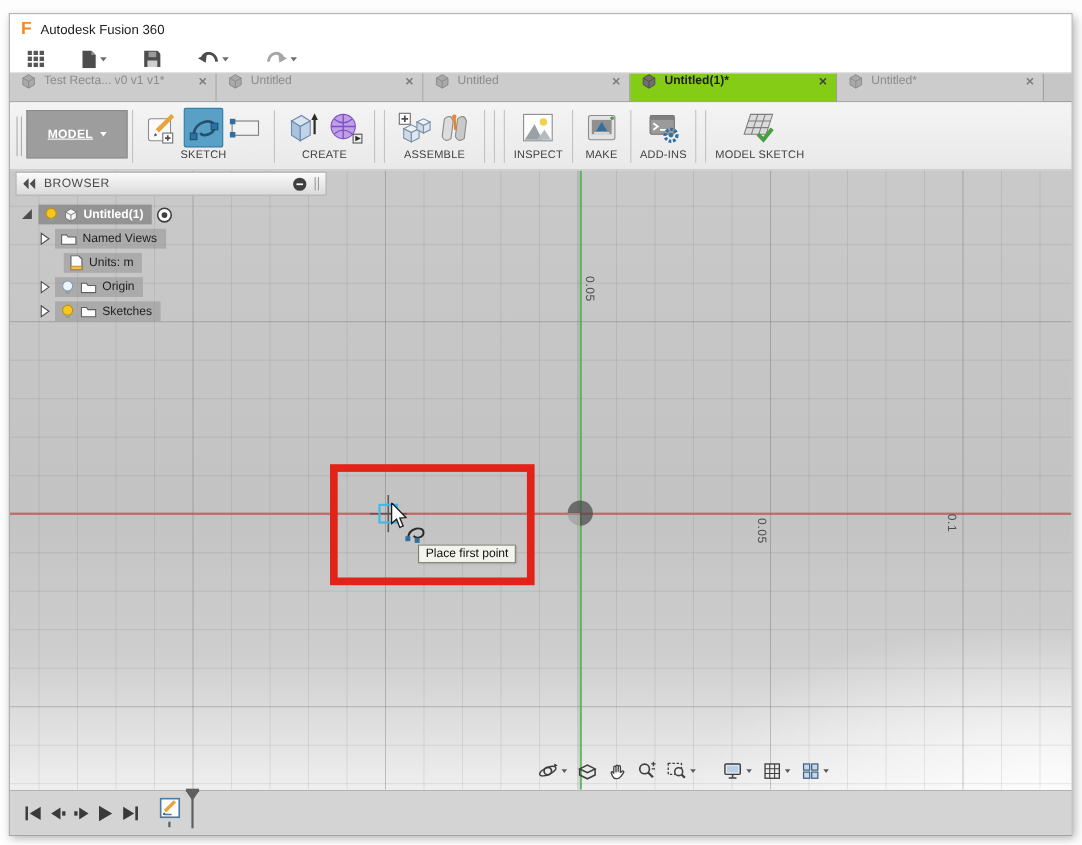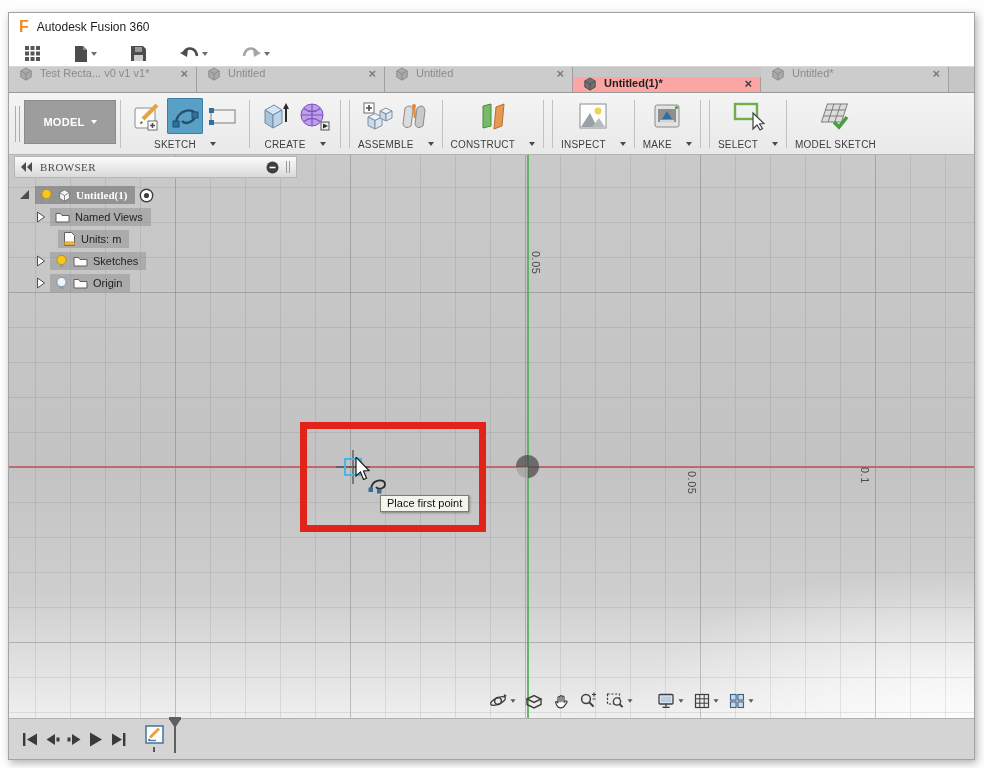--- a/index.html
+++ b/index.html
@@ -19,32 +19,32 @@
   .qat { height:25px; background:#fff; display:flex; align-items:center; gap:6px; padding-left:12px; flex:0 0 auto; }
   .qat-btn { display:flex; align-items:center; gap:3px; padding:2px 4px; }
   .caret { width:0; height:0; border-left:3.5px solid transparent; border-right:3.5px solid transparent; border-top:4px solid #6e6e6e; display:inline-block; }
   .qat-gap { width:14px; }
 
   
   .tabbar { height:27px; background:#c6c6c6; border-top:1px solid #d8d8d8; border-bottom:1px solid #9a9a9a; display:flex; flex:0 0 auto; }
   .dtab { width:188px; display:flex; gap:7px; padding:0 8px 0 10px; background:#cccccc; border-right:1px solid #9f9f9f; font-size:11px; color:#8b8b8b; }
   .dtab .dtab-label { flex:1; white-space:nowrap; overflow:hidden; }
   .dtab .close-x { font-size:13px; font-weight:bold; color:#7b7b7b; line-height:1; }
-  .dtab.active { background:#fca5a5; color:#1f1f1f; font-weight:bold;margin-top:10px; }
+  .dtab.active { background:#84cc16; color:#1f1f1f; font-weight:bold; }
   .dtab.active .close-x { color:#3f3f3f; }
 
   
   .ribbon { height:62px; background:linear-gradient(180deg,#f4f4f4,#e9e9e9); border-bottom:1px solid #b3b3b3; display:flex; align-items:stretch; padding:3px 4px 0 4px; flex:0 0 auto; }
   .rib-handle { width:5px; margin:10px 4px 12px 2px; border-left:1px solid #adadad; border-right:1px solid #adadad; }
   .ws-btn { width:92px; height:44px; margin-top:4px; background:#9d9d9d; border:1px solid #8b8b8b; color:#fff; font-size:11px; font-weight:bold;
-            display:flex; align-items:center; justify-content:center; gap:6px; letter-spacing:.3px; }
+            display:flex; align-items:center; justify-content:center; gap:6px; letter-spacing:.3px;text-decoration:underline; }
   .ws-btn .caret { border-top-color:#fff; }
   .rib-group { display:flex; flex-direction:column; align-items:center; padding:0 4px; }
   .rib-icons { height:40px; display:flex; align-items:center; gap:2px; }
-  .rib-label { height:16px; display:flex; align-items:center; gap:14px; font-size:10px; color:#3d3d3d; letter-spacing:.2px; white-space:nowrap; }
+  .rib-label { height:16px; display:flex; align-items:flex-end; gap:14px; font-size:10px; color:#3d3d3d; letter-spacing:.2px; white-space:nowrap;flex-direction:column; }
   .rib-label .caret { border-top-color:#4a4a4a; }
   .rbtn { width:36px; height:36px; display:flex; align-items:center; justify-content:center; border-radius:2px; }
   .rbtn.active { background:#58a0c6; box-shadow:inset 0 0 0 1px #3b7ea6; }
   .rib-sep { width:1px; background:#c2c2c2; margin:4px 4px 6px 4px; }
 
   
   .canvas { position:relative; flex:1 1 auto; overflow:hidden;
     background:
       radial-gradient(440px 210px at 97% 100%, rgba(255,255,255,.85), rgba(255,255,255,0) 72%),
       linear-gradient(180deg,#c9c9c9 0%, #c3c3c3 55%, #cecece 78%, #e7e7e7 95%, #efefef 100%);
@@ -68,29 +68,29 @@
 
   .crosshair { position:absolute; left:327px; top:295px; width:34px; height:34px; z-index:30; }
   .tool-cursor { position:absolute; left:346px; top:302px; z-index:46; }
   .spline-glyph { position:absolute; left:358px; top:320px; z-index:45; }
   .tooltip { position:absolute; left:371px; top:340px; z-index:48; background:#f4f4ee; border:1px solid #7e7e6e;
              font-size:11px; color:#111; padding:1px 6px 2px 6px; white-space:nowrap; box-shadow:1px 1px 2px rgba(0,0,0,.35); }
 
   
   .browser { position:absolute; left:5px; top:1px; width:283px; z-index:20; font-size:11px; }
   .panel-head { height:22px; background:linear-gradient(180deg,#fbfbfb,#dadada); border:1px solid #b6b6b6;
-                display:flex; align-items:center; gap:7px; padding:0 6px; color:#3c3c3c;font-family:Liberation Serif, serif; }
+                display:flex; align-items:center; gap:7px; padding:0 6px; color:#3c3c3c; }
   .panel-head .ph-label { flex:0 0 auto; letter-spacing:.4px; color:#4a4a4a; }
   .panel-head .spacer { flex:1; }
   .grip { width:4px; height:12px; border-left:1px solid #9a9a9a; border-right:1px solid #9a9a9a; }
   .tree { padding:6px 0 0 2px; }
   .trow { display:flex; align-items:center; height:22px; gap:4px; }
   .tri-exp { width:0; height:0; border-left:9px solid transparent; border-bottom:9px solid #4d4d4d; margin:0 2px 2px 4px; }
   .bar { display:flex; align-items:center; gap:5px; background:rgba(148,148,148,.55); padding:2px 8px 2px 5px; height:18px; }
-  .bar.root-bar { background:rgba(130,130,130,.75);font-family:Liberation Serif, serif; }
+  .bar.root-bar { background:rgba(130,130,130,.75); }
   .root-label { color:#fff; font-weight:bold; }
   .item-label { color:#1e1e1e; }
   .ind1 { width:16px; } .ind2 { width:18px; }
 
   
   .comments { position:absolute; left:5px; top:532px; width:283px; height:23px; z-index:20;
               background:linear-gradient(180deg,#fbfbfb,#dadada); border:1px solid #b6b6b6;
               display:flex; align-items:center; gap:7px; padding:0 6px; font-size:11px; color:#6b6b6b; }
   .comments .spacer { flex:1; }
 
@@ -309,34 +309,20 @@
               </svg>
         </span>
       </div>
       <div class="rib-label">
         <span>ASSEMBLE</span>
         <span class="caret"></span>
       </div>
     </div>
     <div class="rib-sep"></div>
 
-    <div class="rib-group">
-      <div class="rib-icons">
-        <span class="rbtn">
-          <svg width="32" height="32">
-            <polygon points="6,6 14,4 14,26 6,28" fill="#79b96b" stroke="#4a8a3c"></polygon>
-            <polygon points="19,7 27,4 25,26 17,29" fill="#e59a54" stroke="#b96f2c"></polygon>
-              </svg>
-        </span>
-      </div>
-      <div class="rib-label">
-        <span>CONSTRUCT</span>
-        <span class="caret"></span>
-      </div>
-    </div>
     <div class="rib-sep"></div>
 
     <div class="rib-sep"></div>
 
     <div class="rib-group">
       <div class="rib-icons">
         <span class="rbtn">
           <svg width="32" height="30">
             <rect x="3" y="3" width="26" height="24" fill="#fdfdfd" stroke="#8c8c8c"></rect>
             <circle cx="21" cy="10" r="3.4" fill="#ecd44f"></circle>
@@ -364,36 +350,39 @@
               </svg>
         </span>
       </div>
       <div class="rib-label">
         <span>MAKE</span>
         <span class="caret"></span>
       </div>
     </div>
     <div class="rib-sep"></div>
 
-    <div class="rib-sep"></div>
-
     <div class="rib-group">
       <div class="rib-icons">
         <span class="rbtn">
-          <svg width="34" height="32">
-            <rect x="4" y="4" width="22" height="15" fill="none" stroke="#6fae4e" stroke-width="2.4"></rect>
-            <polygon points="22,13 22,29 26,25 29,30 31.5,28.5 28.5,24 33,23.5" fill="#fff" stroke="#3f3f3f" stroke-width="1.2"></polygon>
+          <svg width="32" height="30">
+            <rect x="4" y="4" width="22" height="17" rx="1.5" fill="#9b9b9b" stroke="#6f6f6f"></rect>
+            <rect x="4" y="4" width="22" height="4" fill="#7f7f7f"></rect>
+            <path d="M7,11 l4,3 -4,3 M13,17 h6" stroke="#fff" stroke-width="1.6" fill="none"></path>
+            <circle cx="23" cy="22" r="5.4" fill="none" stroke="#2f70a0" stroke-width="3" stroke-dasharray="2.4,1.6"></circle>
+            <circle cx="23" cy="22" r="2" fill="#2f70a0"></circle>
               </svg>
         </span>
       </div>
       <div class="rib-label">
-        <span>SELECT</span>
-        <span class="caret"></span>
-      </div>
-    </div>
+        <span>ADD-INS</span>
+        <span class="caret"></span>
+      </div>
+    </div>
+    <div class="rib-sep"></div>
+
     <div class="rib-sep"></div>
 
     <div class="rib-group">
       <div class="rib-icons">
         <span class="rbtn">
           <svg width="36" height="32">
             <g transform="translate(6,2) skewX(-18)">
               <rect x="4" y="2" width="20" height="18" fill="#dcdcdc" stroke="#7d7d7d"></rect>
               <path d="M10.6,2 v18 M17.3,2 v18 M4,8 h20 M4,14 h20" stroke="#7d7d7d" stroke-width="1"></path>
                 </g>
@@ -493,43 +482,43 @@
             <span class="item-label">Units: m</span>
           </span>
         </div>
         <div class="trow">
           <span class="ind1"></span>
           <svg width="10" height="12">
             <polygon points="1.5,1 8.5,6 1.5,11" fill="#fdfdfd" stroke="#4d4d4d"></polygon>
               </svg>
           <span class="bar">
             <svg width="13" height="14">
-              <circle cx="6.5" cy="6" r="4.6" fill="#f7c71f" stroke="#bd920a"></circle>
+              <circle cx="6.5" cy="6" r="4.6" fill="#eef4fb" stroke="#7a9ab8"></circle>
                   <rect x="4.5" y="10.5" width="4" height="2.6" fill="#9a9a9a"></rect>
                 </svg>
             <svg width="15" height="12">
               <path d="M1,2.5 h4.5 l1.5,2 h7 v6.5 h-13 z" fill="#fdfdfd" stroke="#5f5f5f"></path>
                 </svg>
-            <span class="item-label">Sketches</span>
+            <span class="item-label">Origin</span>
           </span>
         </div>
         <div class="trow">
           <span class="ind1"></span>
           <svg width="10" height="12">
             <polygon points="1.5,1 8.5,6 1.5,11" fill="#fdfdfd" stroke="#4d4d4d"></polygon>
               </svg>
           <span class="bar">
             <svg width="13" height="14">
-              <circle cx="6.5" cy="6" r="4.6" fill="#eef4fb" stroke="#7a9ab8"></circle>
+              <circle cx="6.5" cy="6" r="4.6" fill="#f7c71f" stroke="#bd920a"></circle>
                   <rect x="4.5" y="10.5" width="4" height="2.6" fill="#9a9a9a"></rect>
                 </svg>
             <svg width="15" height="12">
               <path d="M1,2.5 h4.5 l1.5,2 h7 v6.5 h-13 z" fill="#fdfdfd" stroke="#5f5f5f"></path>
                 </svg>
-            <span class="item-label">Origin</span>
+            <span class="item-label">Sketches</span>
           </span>
         </div>
       </div>
     </div>
 
 
     <div class="navbar">
       <span class="nav-btn">
         <svg width="19" height="18">
           <circle cx="9" cy="9" r="3.4" fill="none" stroke="#3e3e3e" stroke-width="1.5"></circle>

